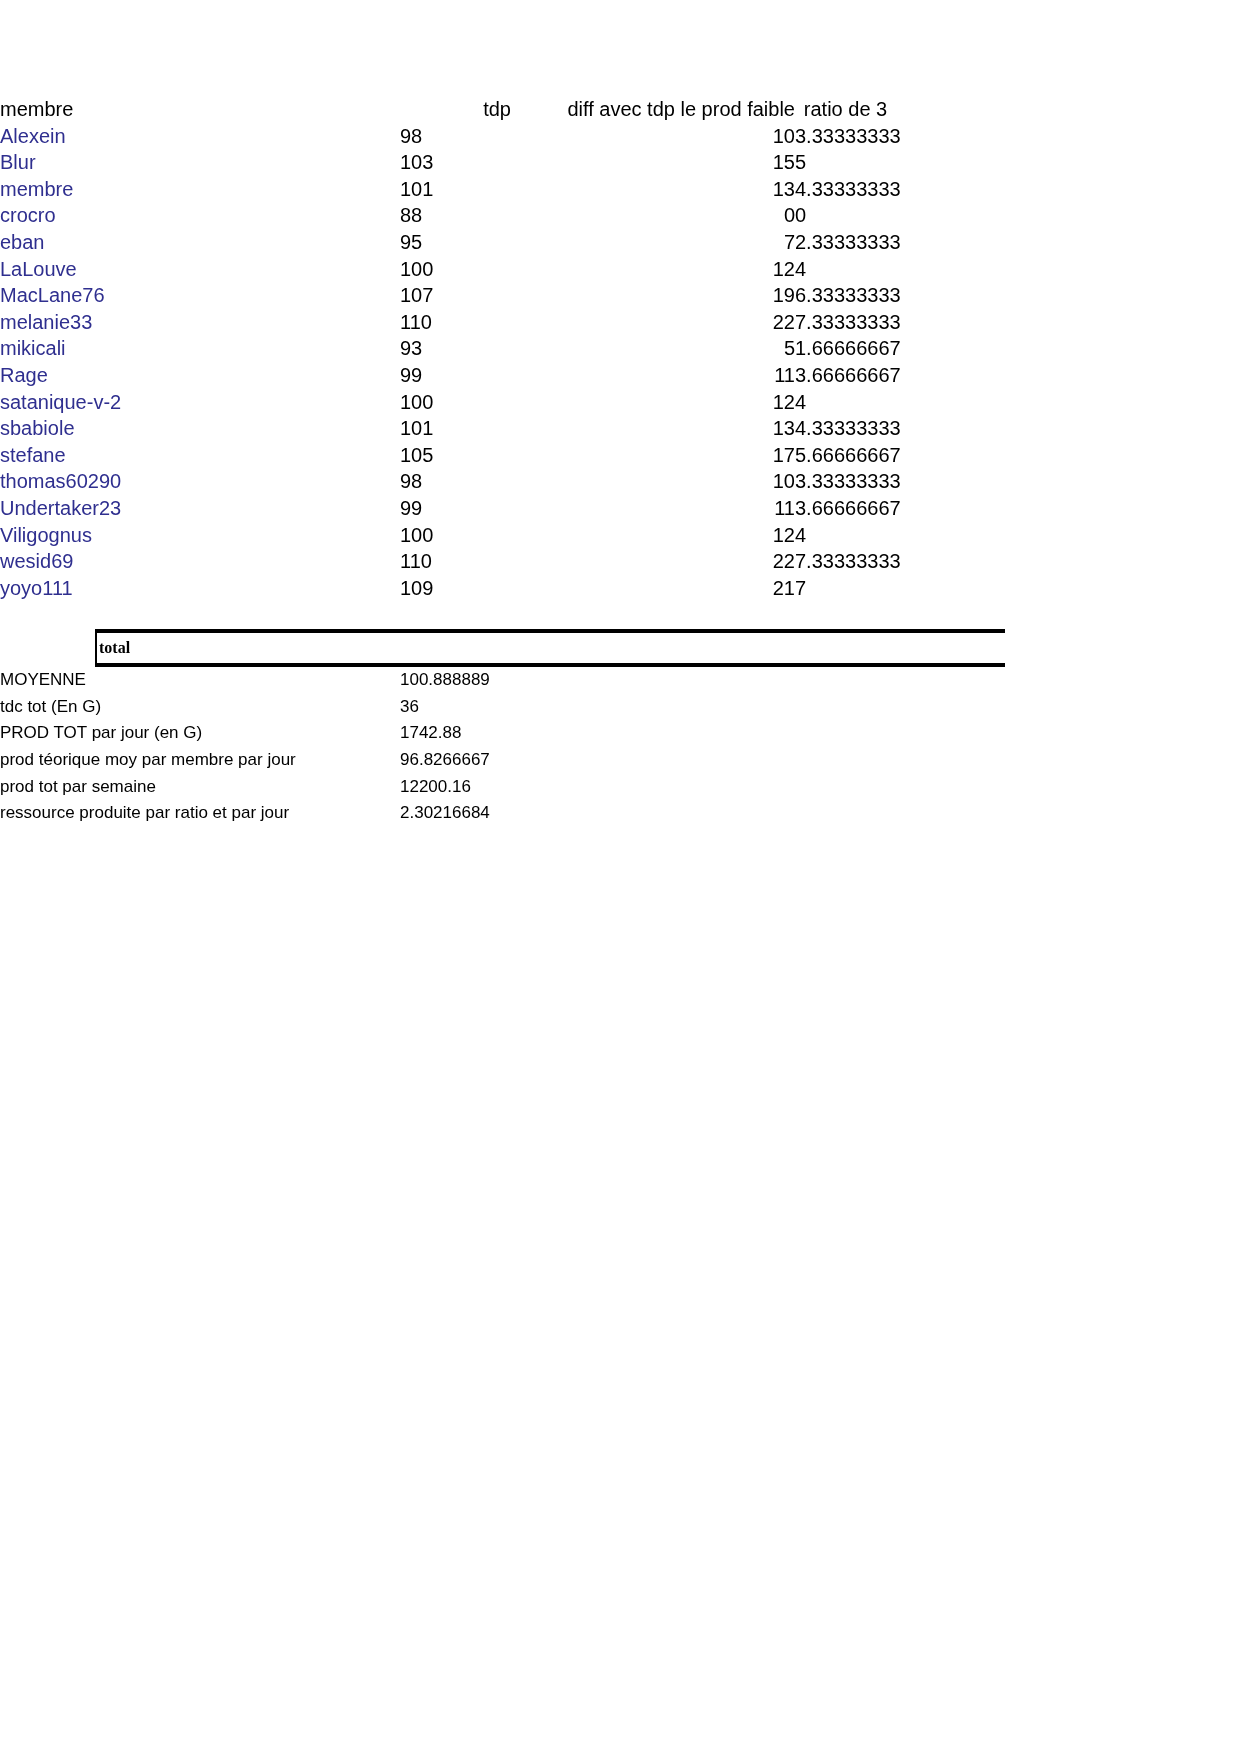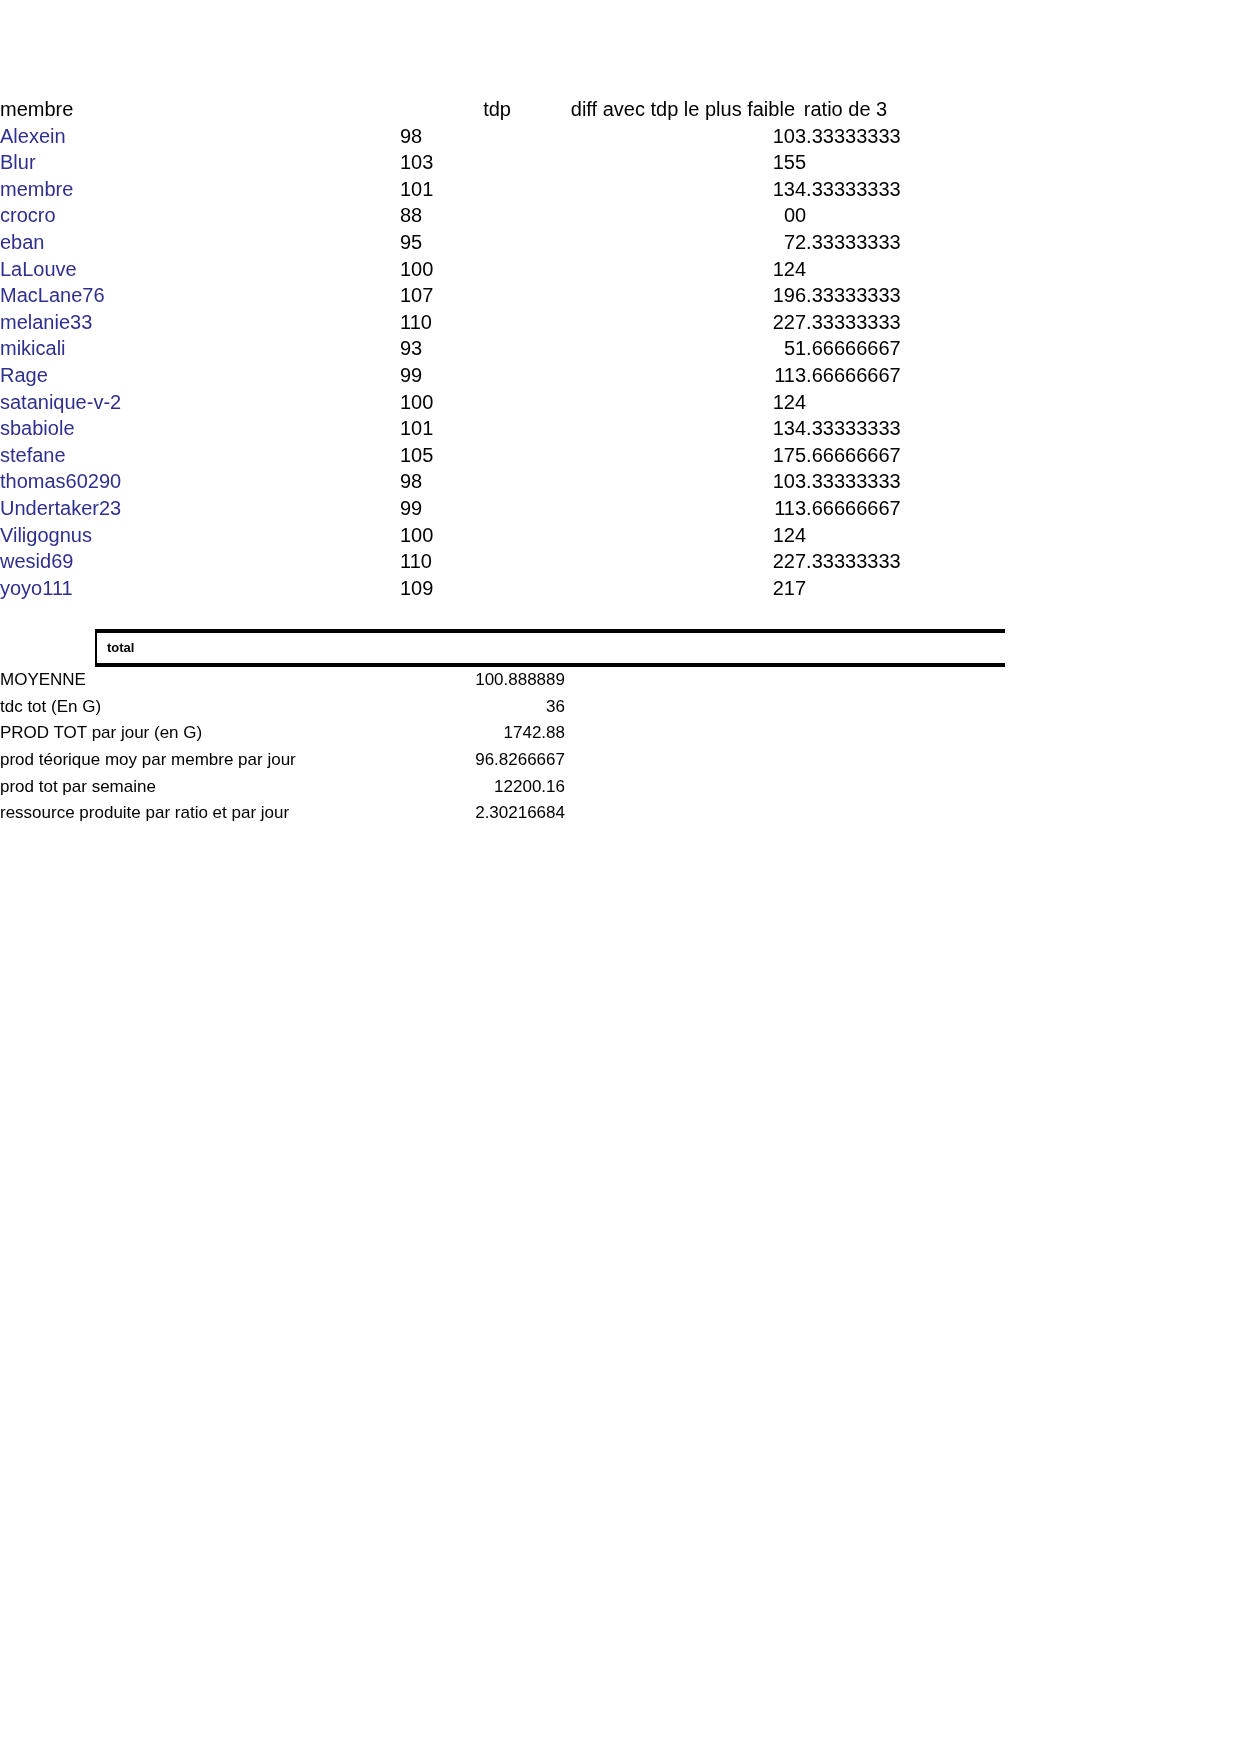--- a/index.html
+++ b/index.html
@@ -95,27 +95,28 @@
   .total-band .left-rule {
     position: absolute;
     left: 0;
     top: 0;
     bottom: 0;
     width: 2px;
     background: #000;
   }
   .total-band .total-label {
     position: absolute;
-    left: 12px;
+    left: 4px;
     top: 0;
     height: 30px;
     line-height: 30px;
-    font-size: 13px;
+    font-size: 16px;
     font-weight: bold;
     color: #000;
+    font-family: Liberation Serif, serif;
   }
   .total-band .total-value {
     position: absolute;
     right: 10px;
     top: 0;
     height: 30px;
     line-height: 30px;
     font-size: 20px;
     font-weight: bold;
     color: #000;
@@ -132,39 +133,39 @@
 
   .summary-table td {
     padding: 0;
     height: 26.6px;
     line-height: 26.6px;
     font-size: 17px;
     vertical-align: bottom;
     white-space: nowrap;
   }
   .summary-table td.s-label { text-align: left; }
-  .summary-table td.s-value { text-align: right; }
+  .summary-table td.s-value { }
 </style>
 </head>
 <body>
 
 <div class="sheet">
 
   <table class="grid main-table">
     <colgroup>
       <col class="c-member">
         <col class="c-tdp">
         <col class="c-diff">
         <col class="c-ratio">
     </colgroup>
     <thead>
       <tr>
         <th class="h-member">membre</th>
         <th class="h-tdp">tdp</th>
-        <th class="h-diff">diff avec tdp le plus faible</th>
+        <th class="h-diff">diff avec tdp le prod faible</th>
         <th class="h-ratio">ratio de 3</th>
       </tr>
     </thead>
     <tbody id="members-body">
         <tr>
           <td class="cell-member"><span class="link">Alexein</span></td>
           <td class="cell-tdp">98</td>
           <td class="cell-diff">10</td>
           <td class="cell-ratio">3.33333333</td>
         </tr>

